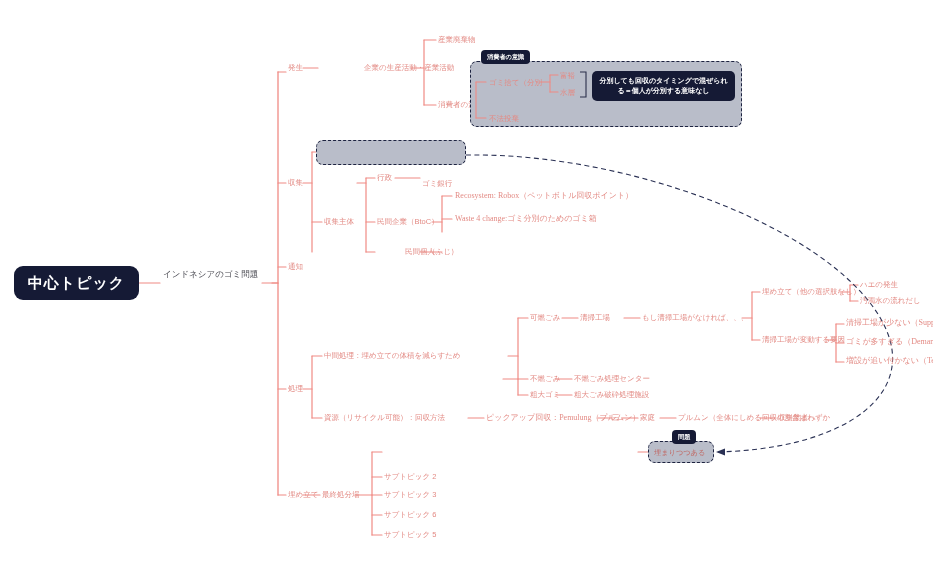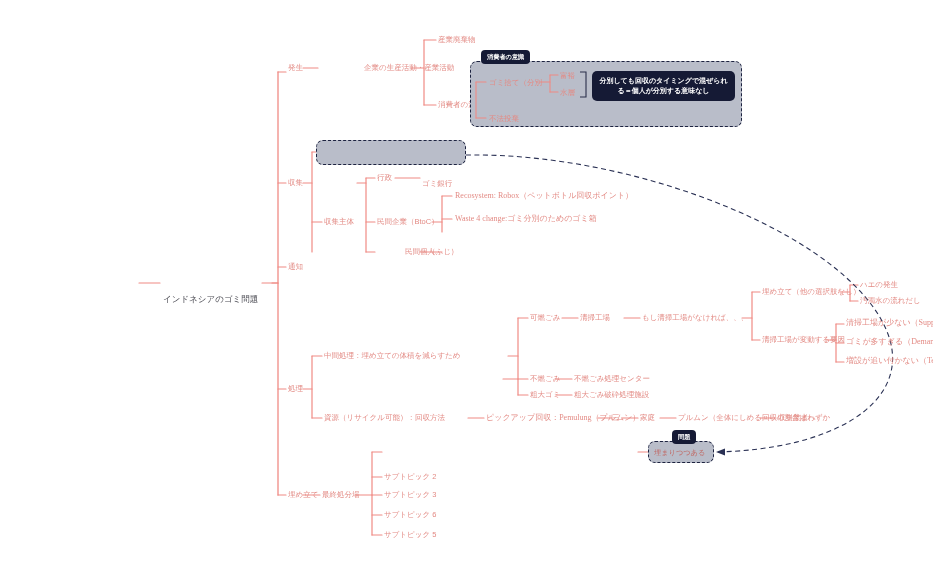--- a/index.html
+++ b/index.html
@@ -153,22 +153,25 @@
 
     <g stroke="#2a3154" stroke-width="1.1" fill="none" stroke-dasharray="5,3.5">
       <path d="M466,155 C640,152 860,240 890,340 C908,405 830,450 715,452"></path>
     </g>
 
     <g fill="#2a3154">
       <polygon points="716,452 725,448.5 725,455.5"></polygon>
     </g>
   </svg>
 
-
-  <div class="lbl big" style="left:163px;top:294px;">インドネシアのゴミ問題</div>
+  <div class="node central">
+    <span>中心トピック</span>
+  </div>
+
+  <div class="lbl big" style="left:163px;top:269px;">インドネシアのゴミ問題</div>
 
   <div class="lbl" style="left:288px;top:63px;">発生</div>
   <div class="lbl" style="left:320px;top:63px;margin-left:44px;">企業の生産活動・産業活動</div>
   <div class="lbl" style="left:438px;top:35px;">産業廃棄物</div>
   <div class="lbl" style="left:438px;top:100px;">消費者の活動</div>
 
   <div class="callout" style="left:470px;top:61px;width:272px;height:66px;"></div>
   <div class="callout-tag" style="left:481px;top:50px;">消費者の意識</div>
 
   <svg class="layer">

